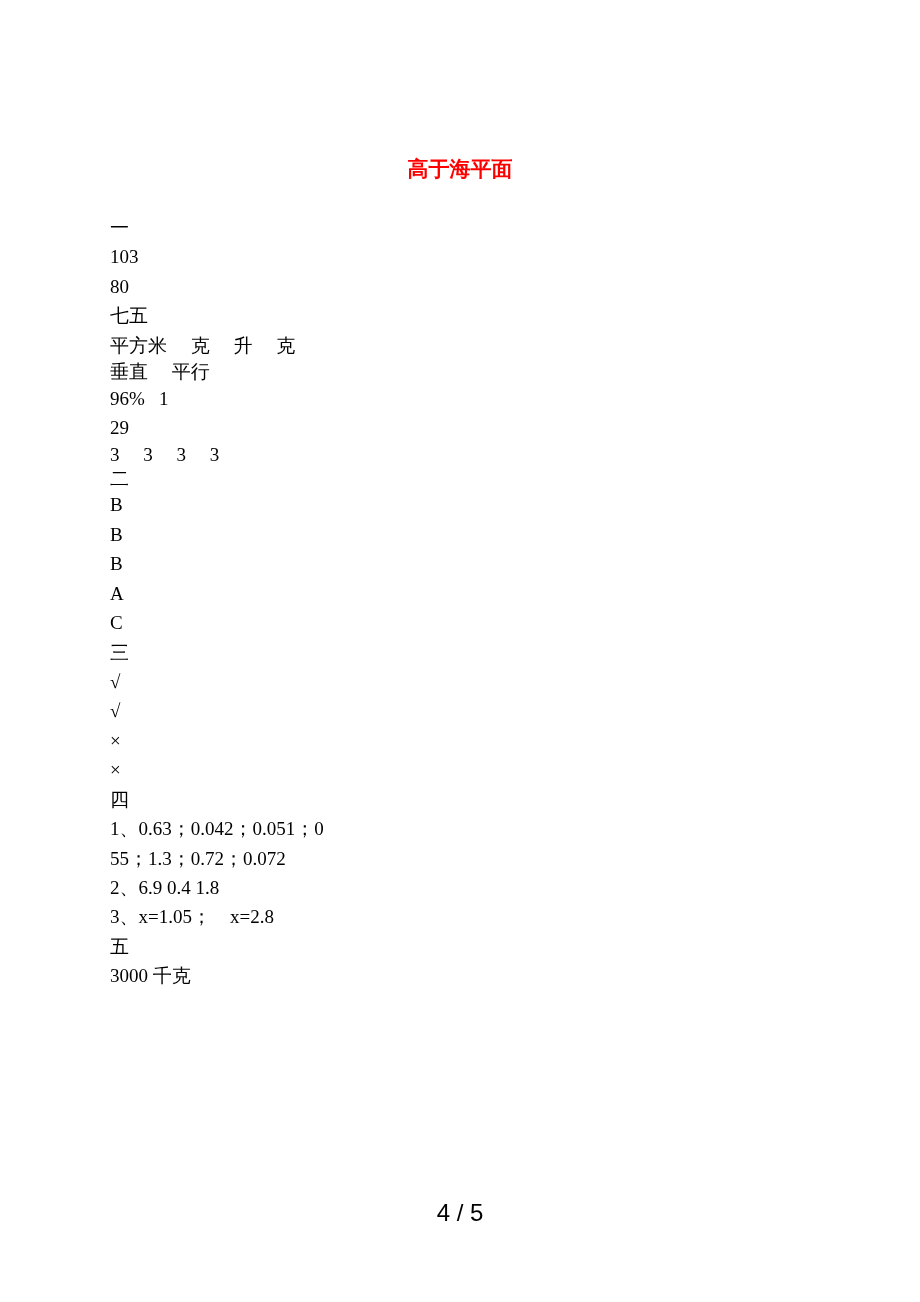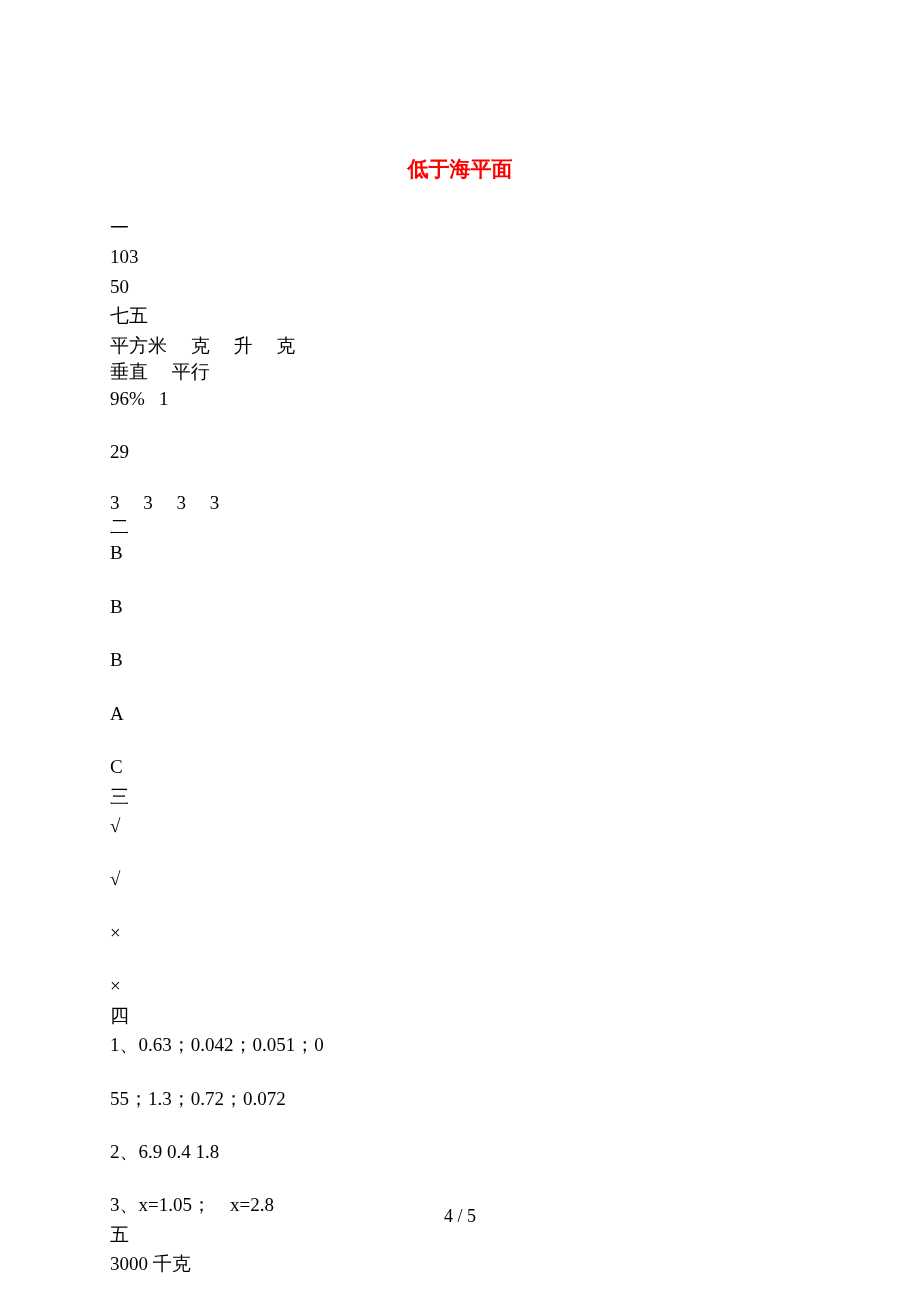--- a/index.html
+++ b/index.html
@@ -22,41 +22,41 @@
       font-family: "SimSun", "宋体", serif;
     }
     .line {
       font-size: 19px;
       color: #000000;
       line-height: 1.55;
       font-family: "SimSun", "宋体", serif;
       white-space: pre;
     }
     .line.tight { line-height: 1.25; }
-    .line.loose { margin-top: 24px; }
+    .line.loose { margin-top: 0; }
     .page-number {
       position: absolute;
       bottom: 75px;
       left: 0;
       width: 100%;
       text-align: center;
-      font-size: 18px;
+      font-size: 24px;
       color: #000000;
-      font-family: Liberation Serif, serif;
+      font-family: Liberation Sans, sans-serif;
     }
   </style>
 </head>
 <body>
 
 <div class="page">
-  <div class="title">低于海平面</div>
+  <div class="title">高于海平面</div>
 
   <div class="line">一</div>
   <div class="line">103</div>
-  <div class="line">50</div>
+  <div class="line">80</div>
   <div class="line">七五</div>
   <div class="line">平方米     克     升     克</div>
   <div class="line tight">垂直     平行</div>
   <div class="line">96%   1</div>
   <div class="line loose">29</div>
   <div class="line tight loose">3     3     3     3</div>
 
   <div class="line tight">二</div>
   <div class="line">B</div>
   <div class="line loose">B</div>

